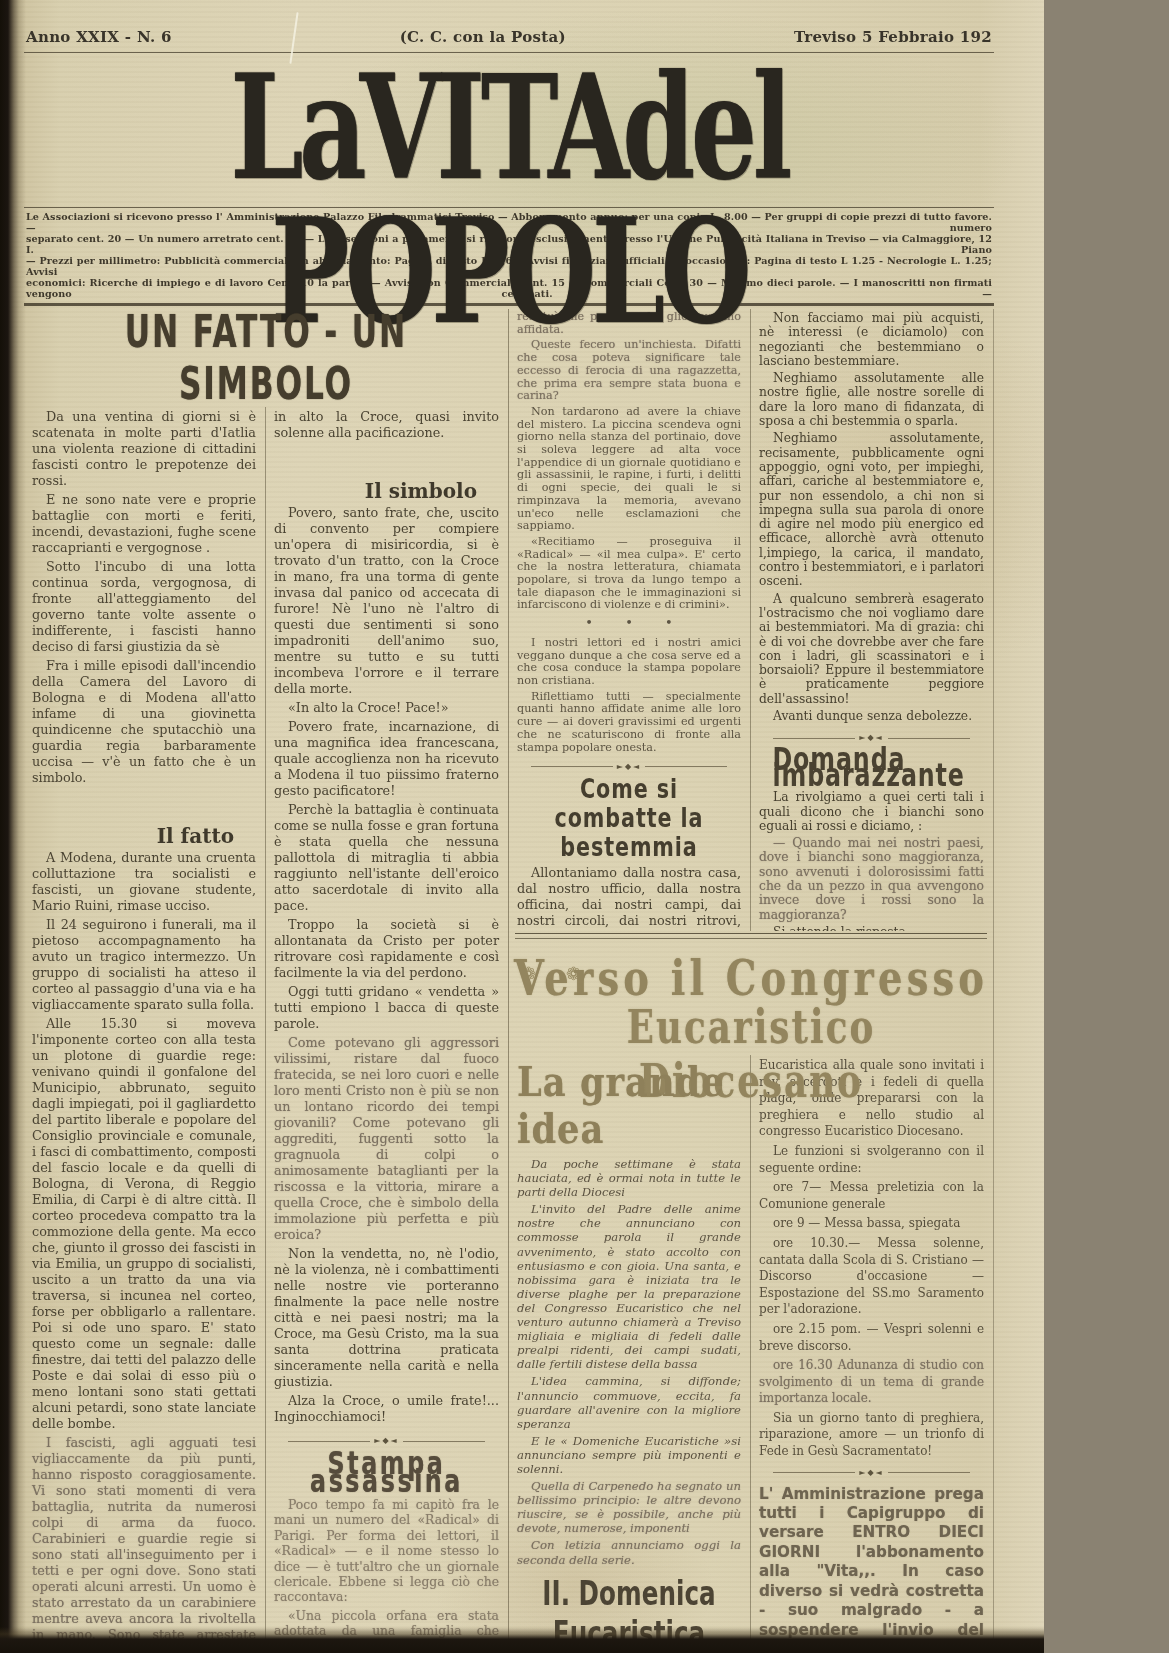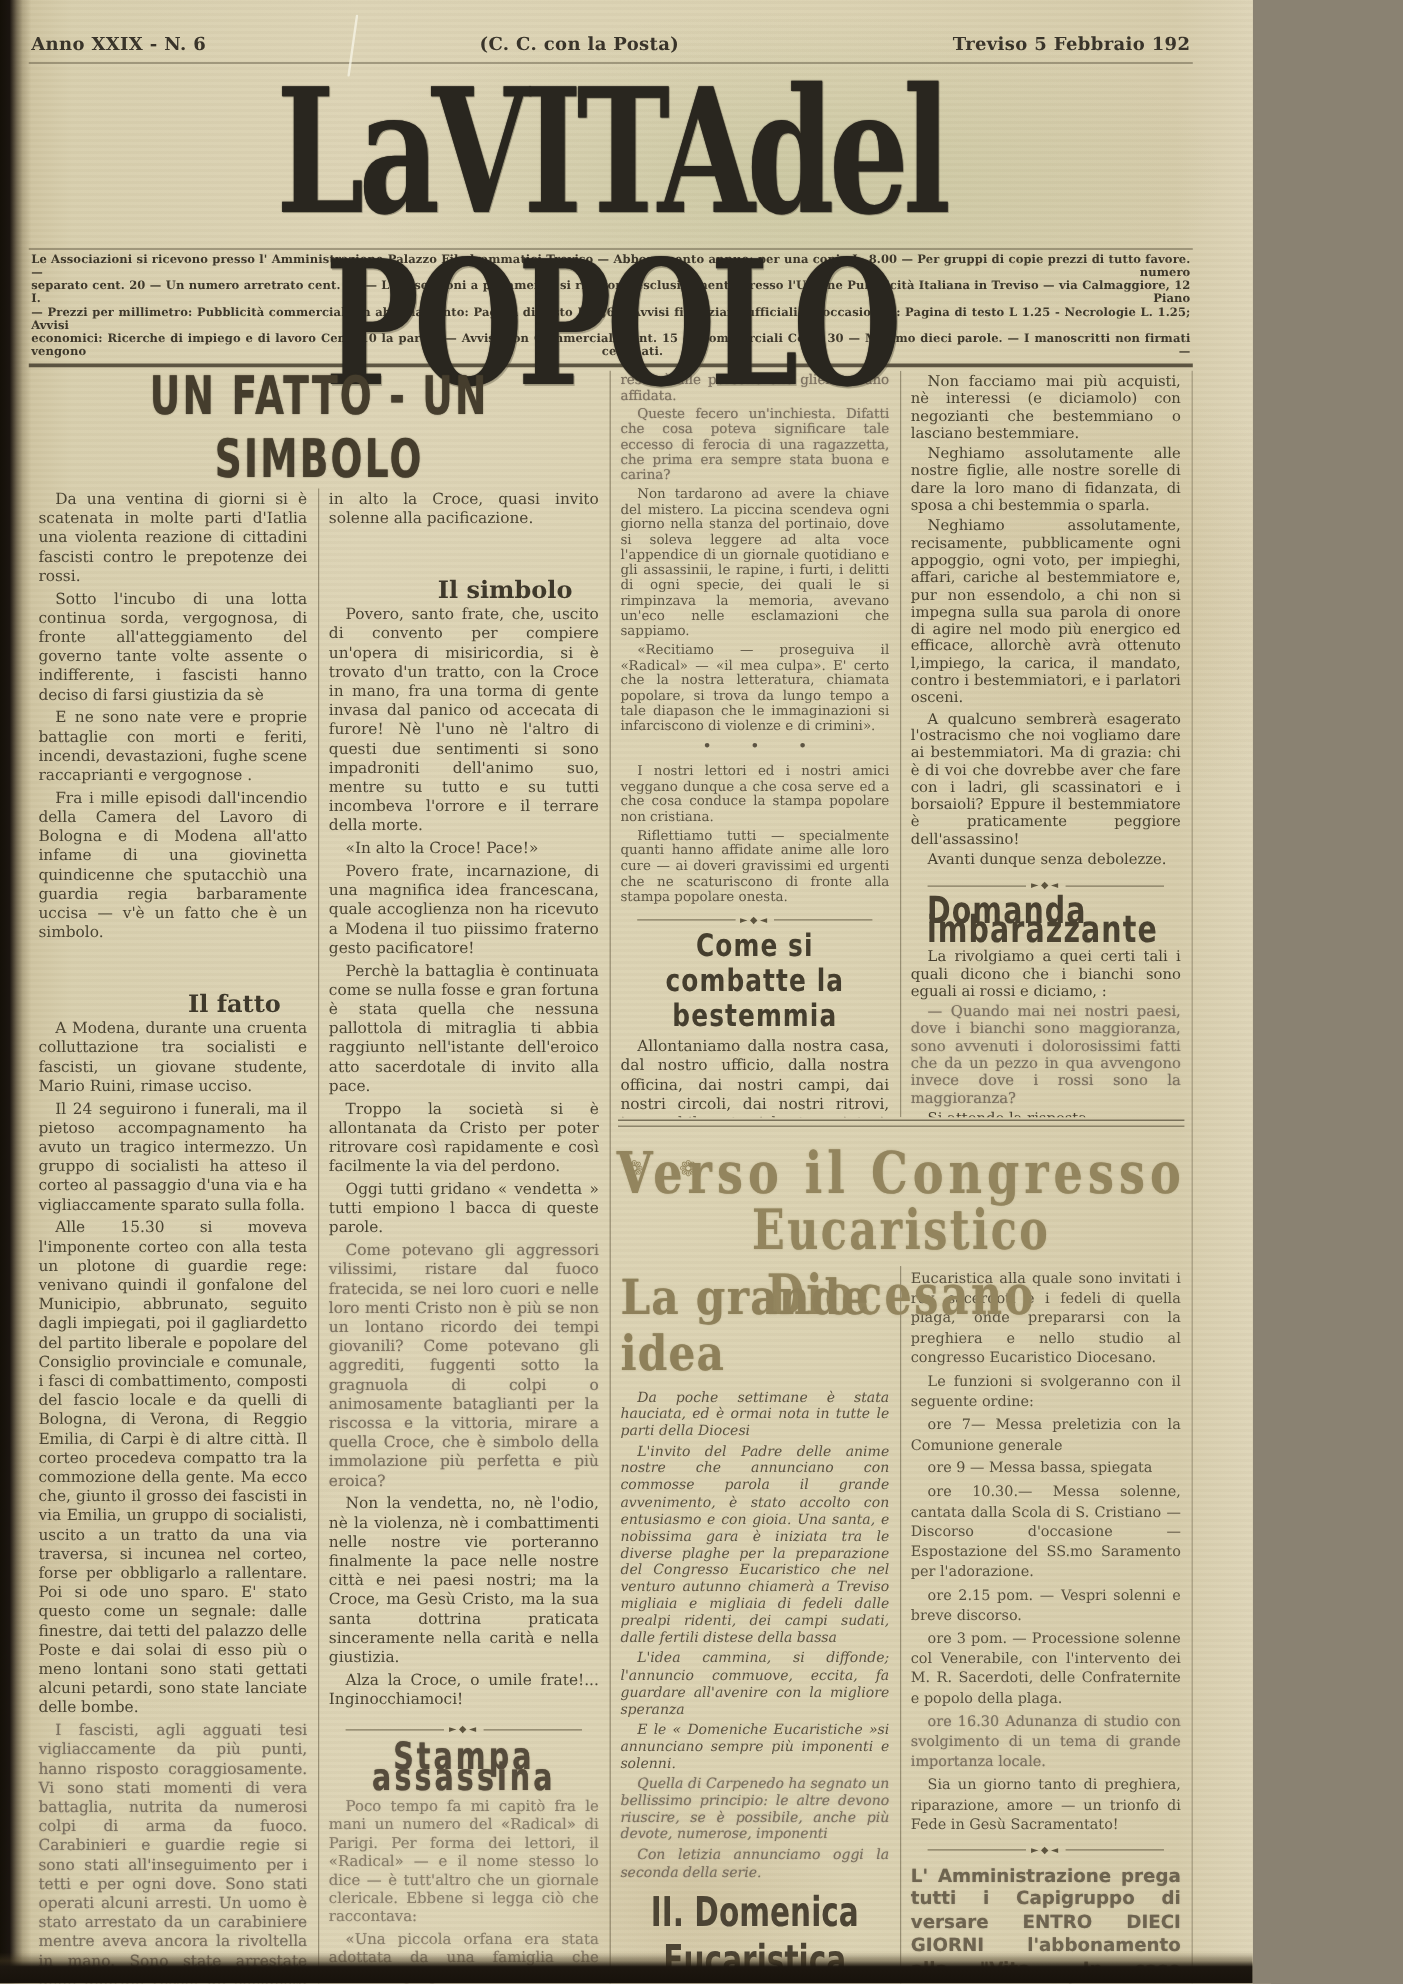--- a/index.html
+++ b/index.html
@@ -128,22 +128,22 @@
     <div class="rule thick"></div>
 
     <div class="body">
 
       <div class="half half-left">
         <h2 class="headline-xl"><span>UN FATTO - UN SIMBOLO</span></h2>
         <div class="cols">
 
           <div class="col c1 t-main">
             <p>Da una ventina di giorni si è scatenata in molte parti d'Iatlia una violenta reazione di cittadini fascisti contro le prepotenze dei rossi.</p>
+            <p>E ne sono nate vere e proprie battaglie con morti e feriti, incendi, devastazioni, fughe scene raccaprianti e vergognose .</p>
             <p>Sotto l'incubo di una lotta continua sorda, vergognosa, di fronte all'atteggiamento del governo tante volte assente o indifferente, i fascisti hanno deciso di farsi giustizia da sè</p>
-            <p>E ne sono nate vere e proprie battaglie con morti e feriti, incendi, devastazioni, fughe scene raccaprianti e vergognose .</p>
             <p>Fra i mille episodi dall'incendio della Camera del Lavoro di Bologna e di Modena all'atto infame di una giovinetta quindicenne che sputacchiò una guardia regia barbaramente uccisa — v'è un fatto che è un simbolo.</p>
             <h3 class="subhead">Il fatto</h3>
             <p>A Modena, durante una cruenta colluttazione tra socialisti e fascisti, un giovane studente, Mario Ruini, rimase ucciso.</p>
             <p>Il 24 seguirono i funerali, ma il pietoso accompagnamento ha avuto un tragico intermezzo. Un gruppo di socialisti ha atteso il corteo al passaggio d'una via e ha vigliaccamente sparato sulla folla.</p>
             <p>Alle 15.30 si moveva l'imponente corteo con alla testa un plotone di guardie rege: venivano quindi il gonfalone del Municipio, abbrunato, seguito dagli impiegati, poi il gagliardetto del partito liberale e popolare del Consiglio provinciale e comunale, i fasci di combattimento, composti del fascio locale e da quelli di Bologna, di Verona, di Reggio Emilia, di Carpi è di altre città. Il corteo procedeva compatto tra la commozione della gente. Ma ecco che, giunto il grosso dei fascisti in via Emilia, un gruppo di socialisti, uscito a un tratto da una via traversa, si incunea nel corteo, forse per obbligarlo a rallentare. Poi si ode uno sparo. E' stato questo come un segnale: dalle finestre, dai tetti del palazzo delle Poste e dai solai di esso più o meno lontani sono stati gettati alcuni petardi, sono state lanciate delle bombe.</p>
             <p class="faded">I fascisti, agli agguati tesi vigliaccamente da più punti, hanno risposto coraggiosamente. Vi sono stati momenti di vera battaglia, nutrita da numerosi colpi di arma da fuoco. Carabinieri e guardie regie si sono stati all'inseguimento per i tetti e per ogni dove. Sono stati operati alcuni arresti. Un uomo è stato arrestato da un carabiniere mentre aveva ancora la rivoltella in mano. Sono state arrestate delle guardie rosse; un socialista è stato sorpreso, bastonato e arrestato mentre puntava la rivoltella contro un gruppo di cittadini simpatizzati dei fascisti. nella lotta furibonda sono stati uccisi due fascisti bolognesi.</p>
 
           </div>
 
           <div class="col c2 t-main">
@@ -247,21 +247,20 @@
           </div>
 
           <div class="col c4b">
             <div class="t-sched">
               <p class="cont">Eucaristica alla quale sono invitati i rev. sacerdoti e i fedeli di quella plaga, onde prepararsi con la preghiera e nello studio al congresso Eucaristico Diocesano.</p>
               <p>Le funzioni si svolgeranno con il seguente ordine:</p>
               <p>ore 7— Messa preletizia con la Comunione generale</p>
               <p>ore 9 — Messa bassa, spiegata</p>
               <p>ore 10.30.— Messa solenne, cantata dalla Scola di S. Cristiano — Discorso d'occasione — Espostazione del SS.mo Saramento per l'adorazione.</p>
               <p>ore 2.15 pom. — Vespri solenni e breve discorso.</p>
-              <p>ore 3 pom. — Processione solenne col Venerabile, con l'intervento dei M. R. Sacerdoti, delle Confraternite e popolo della plaga.</p>
               <p class="faded">ore 16.30 Adunanza di studio con svolgimento di un tema di grande importanza locale.</p>
               <p>Sia un giorno tanto di preghiera, riparazione, amore — un trionfo di Fede in Gesù Sacramentato!</p>
             </div>
             <div class="divider">
                 <span class="dl"></span>
                 <span class="orn">►◆◄</span>
                 <span class="dl"></span>
               </div>
             <div class="notice">L' Amministrazione prega tutti i Capigruppo di versare ENTRO DIECI GIORNI l'abbonamento alla "Vita,,. In caso diverso si vedrà costretta - suo malgrado - a sospendere l'invio del giornale.</div>
           </div>

